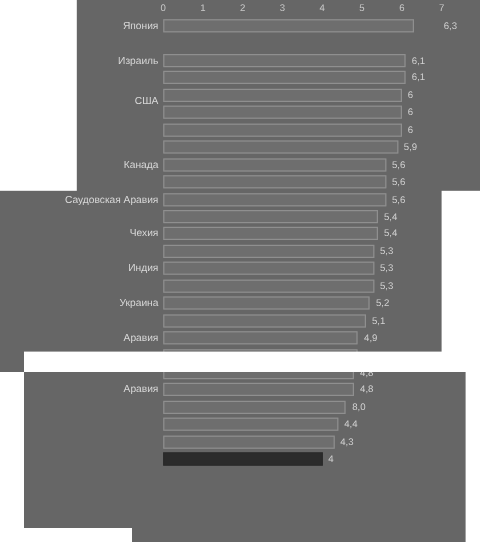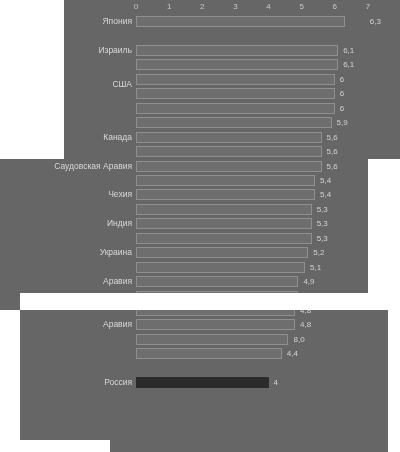--- a/index.html
+++ b/index.html
@@ -68,21 +68,20 @@
       <div class="cat-label" style="top: 2px;">Япония</div>
       <div class="cat-label" style="top: 30.9px;">Израиль</div>
       <div class="cat-label" style="top: 65px;">США</div>
       <div class="cat-label" style="top: 117.6px;">Канада</div>
       <div class="cat-label" style="top: 146.5px;">Саудовская Аравия</div>
       <div class="cat-label" style="top: 175.4px;">Чехия</div>
       <div class="cat-label" style="top: 204.3px;">Индия</div>
       <div class="cat-label" style="top: 233.2px;">Украина</div>
       <div class="cat-label" style="top: 262.1px;">Аравия</div>
       <div class="cat-label" style="top: 305.45px;">Аравия</div>
-      <div class="cat-label" style="top: 363.25px;">Россия</div>
     </div>
 
   <div class="plot" id="plot">
       <div class="row" style="top: 0px;">
         <div class="bar" style="width: 208.8px;"></div>
         <span class="val" style="left: 213.8px; margin-left: 20px;">6,3</span>
       </div>
       <div class="row" style="top: 28.9px;">
         <div class="bar" style="width: 202.171px;"></div>
         <span class="val" style="left: 207.171px;">6,1</span>
@@ -164,20 +163,24 @@
         <span class="val" style="left: 164.086px;">4,8</span>
       </div>
       <div class="row" style="top: 317.9px;">
         <div class="bar" style="width: 152.457px;"></div>
         <span class="val" style="left: 157.457px;">8,0</span>
       </div>
       <div class="row" style="top: 332.35px;">
         <div class="bar" style="width: 145.829px;"></div>
         <span class="val" style="left: 150.829px;">4,4</span>
       </div>
+      <div class="row" style="top: 346.8px;">
+        <div class="bar" style="width: 142.514px;"></div>
+        <span class="val" style="left: 147.514px;">4,3</span>
+      </div>
       <div class="row" style="top: 361.25px;">
         <div class="bar highlight" style="width: 132.571px;"></div>
         <span class="val" style="left: 137.571px;">4</span>
       </div>
     </div>
 
   <div class="occ" style="left:0;   top:0;   width:64px;  height:159px;"></div>
   <div class="occ" style="left:368px;top:159px;width:32px; height:151px;"></div>
   <div class="occ" style="left:20px;top:293px;width:368px;height:17px;"></div>
   <div class="occ" style="left:0;   top:310px;width:20px; height:142px;"></div>

